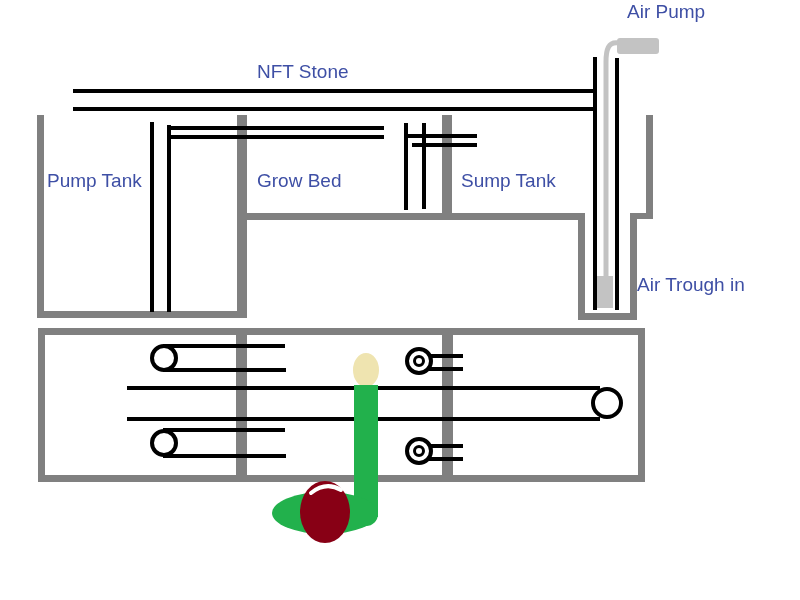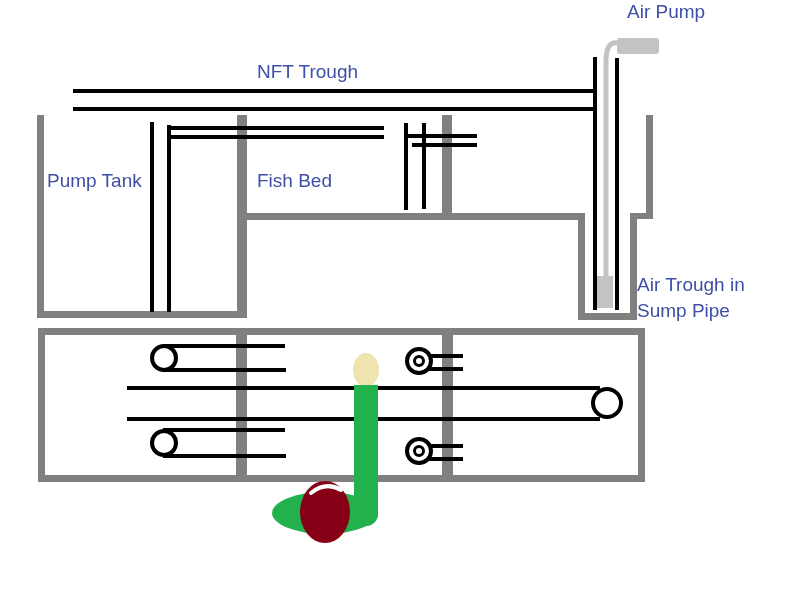--- a/index.html
+++ b/index.html
@@ -77,19 +77,19 @@
     <circle class="stroke-black" stroke-width="3" cx="419" cy="451" r="4.5"></circle>
     <ellipse class="cream" cx="366" cy="370" rx="13" ry="17"></ellipse>
     <rect class="green" x="354" y="385" width="24" height="132"></rect>
     <circle class="green" cx="366" cy="514" r="12"></circle>
     <ellipse class="green" cx="325" cy="513" rx="53" ry="21"></ellipse>
     <ellipse class="dred" cx="325" cy="512" rx="25" ry="31"></ellipse>
     <path class="shine" stroke-width="4" stroke-linecap="round" d="M311 493 Q326 481 341 490"></path>
   </svg>
 
   <div class="label" style="left:627px;top:1px">Air Pump</div>
-  <div class="label" style="left:257px;top:61px">NFT Trough</div>
+  <div class="label" style="left:257px;top:61px">NFT Stone</div>
   <div class="label" style="left:47px;top:170px">Pump Tank</div>
-  <div class="label" style="left:257px;top:170px">Fish Bed</div>
+  <div class="label" style="left:257px;top:170px">Grow Bed</div>
+  <div class="label" style="left:461px;top:170px">Sump Tank</div>
   <div class="label" style="left:637px;top:274px">Air Trough in</div>
-  <div class="label" style="left:637px;top:300px">Sump Pipe</div>
 
 </div>
 
 </body></html>

